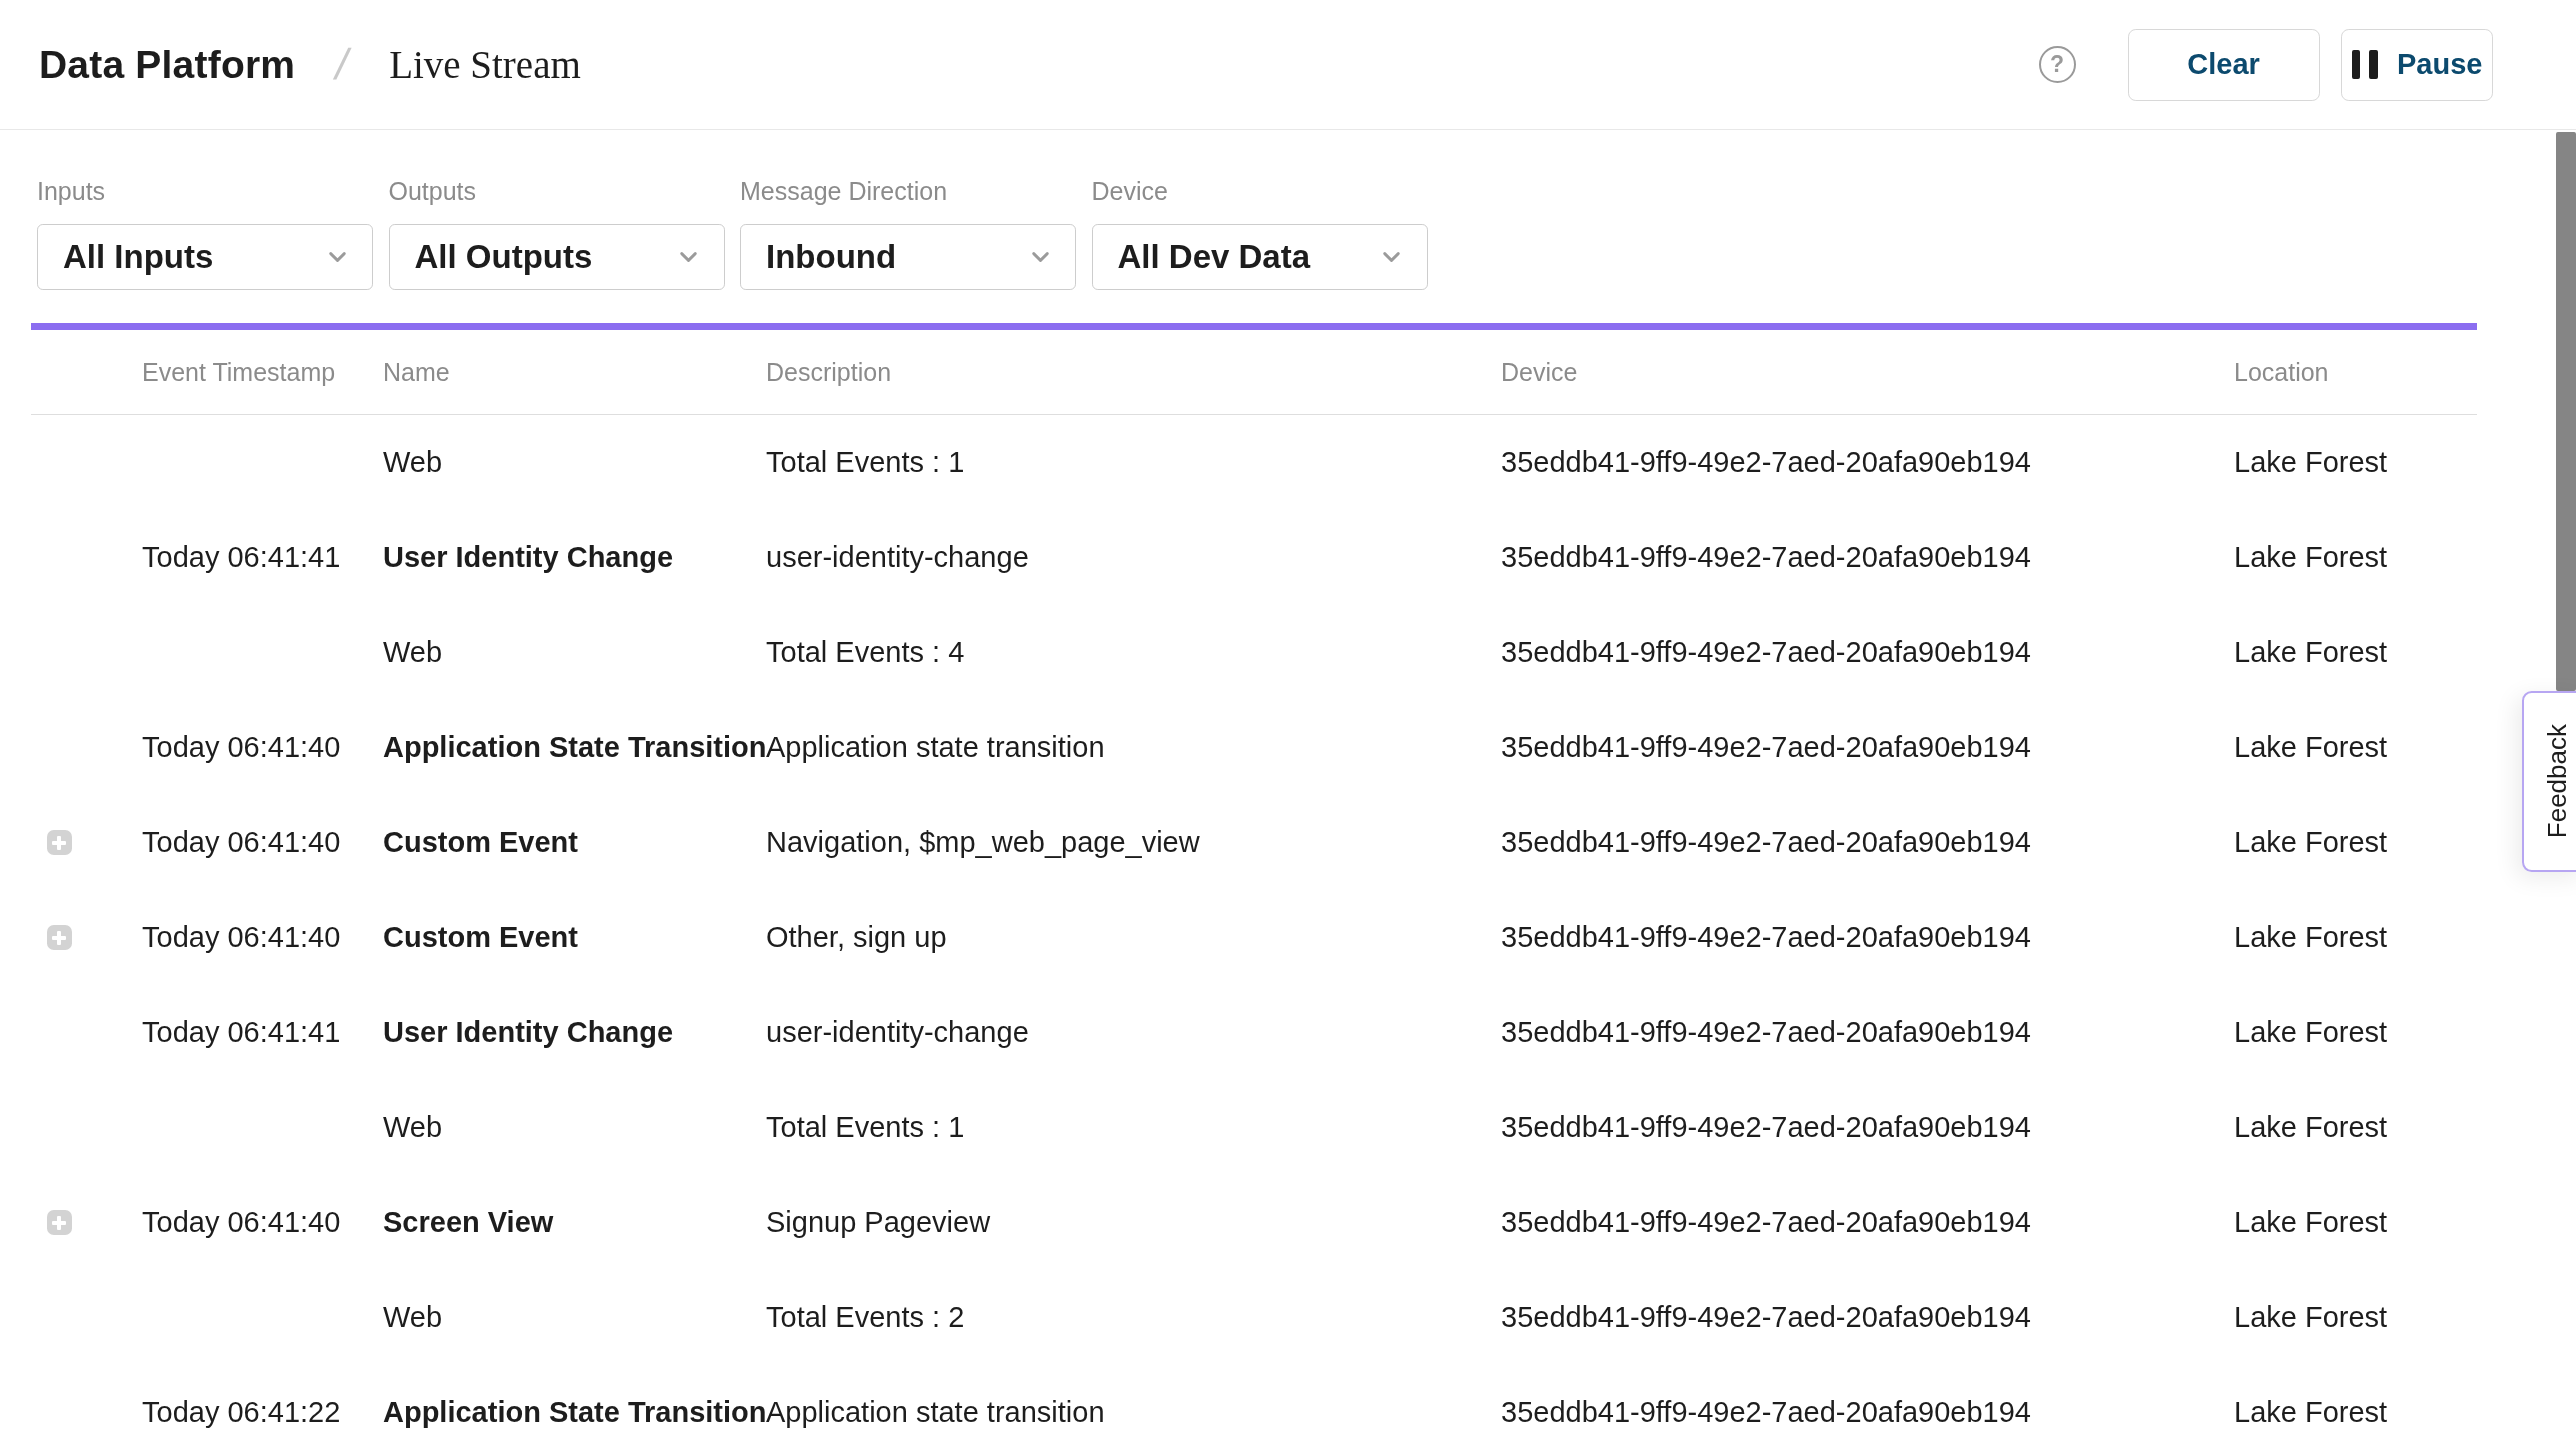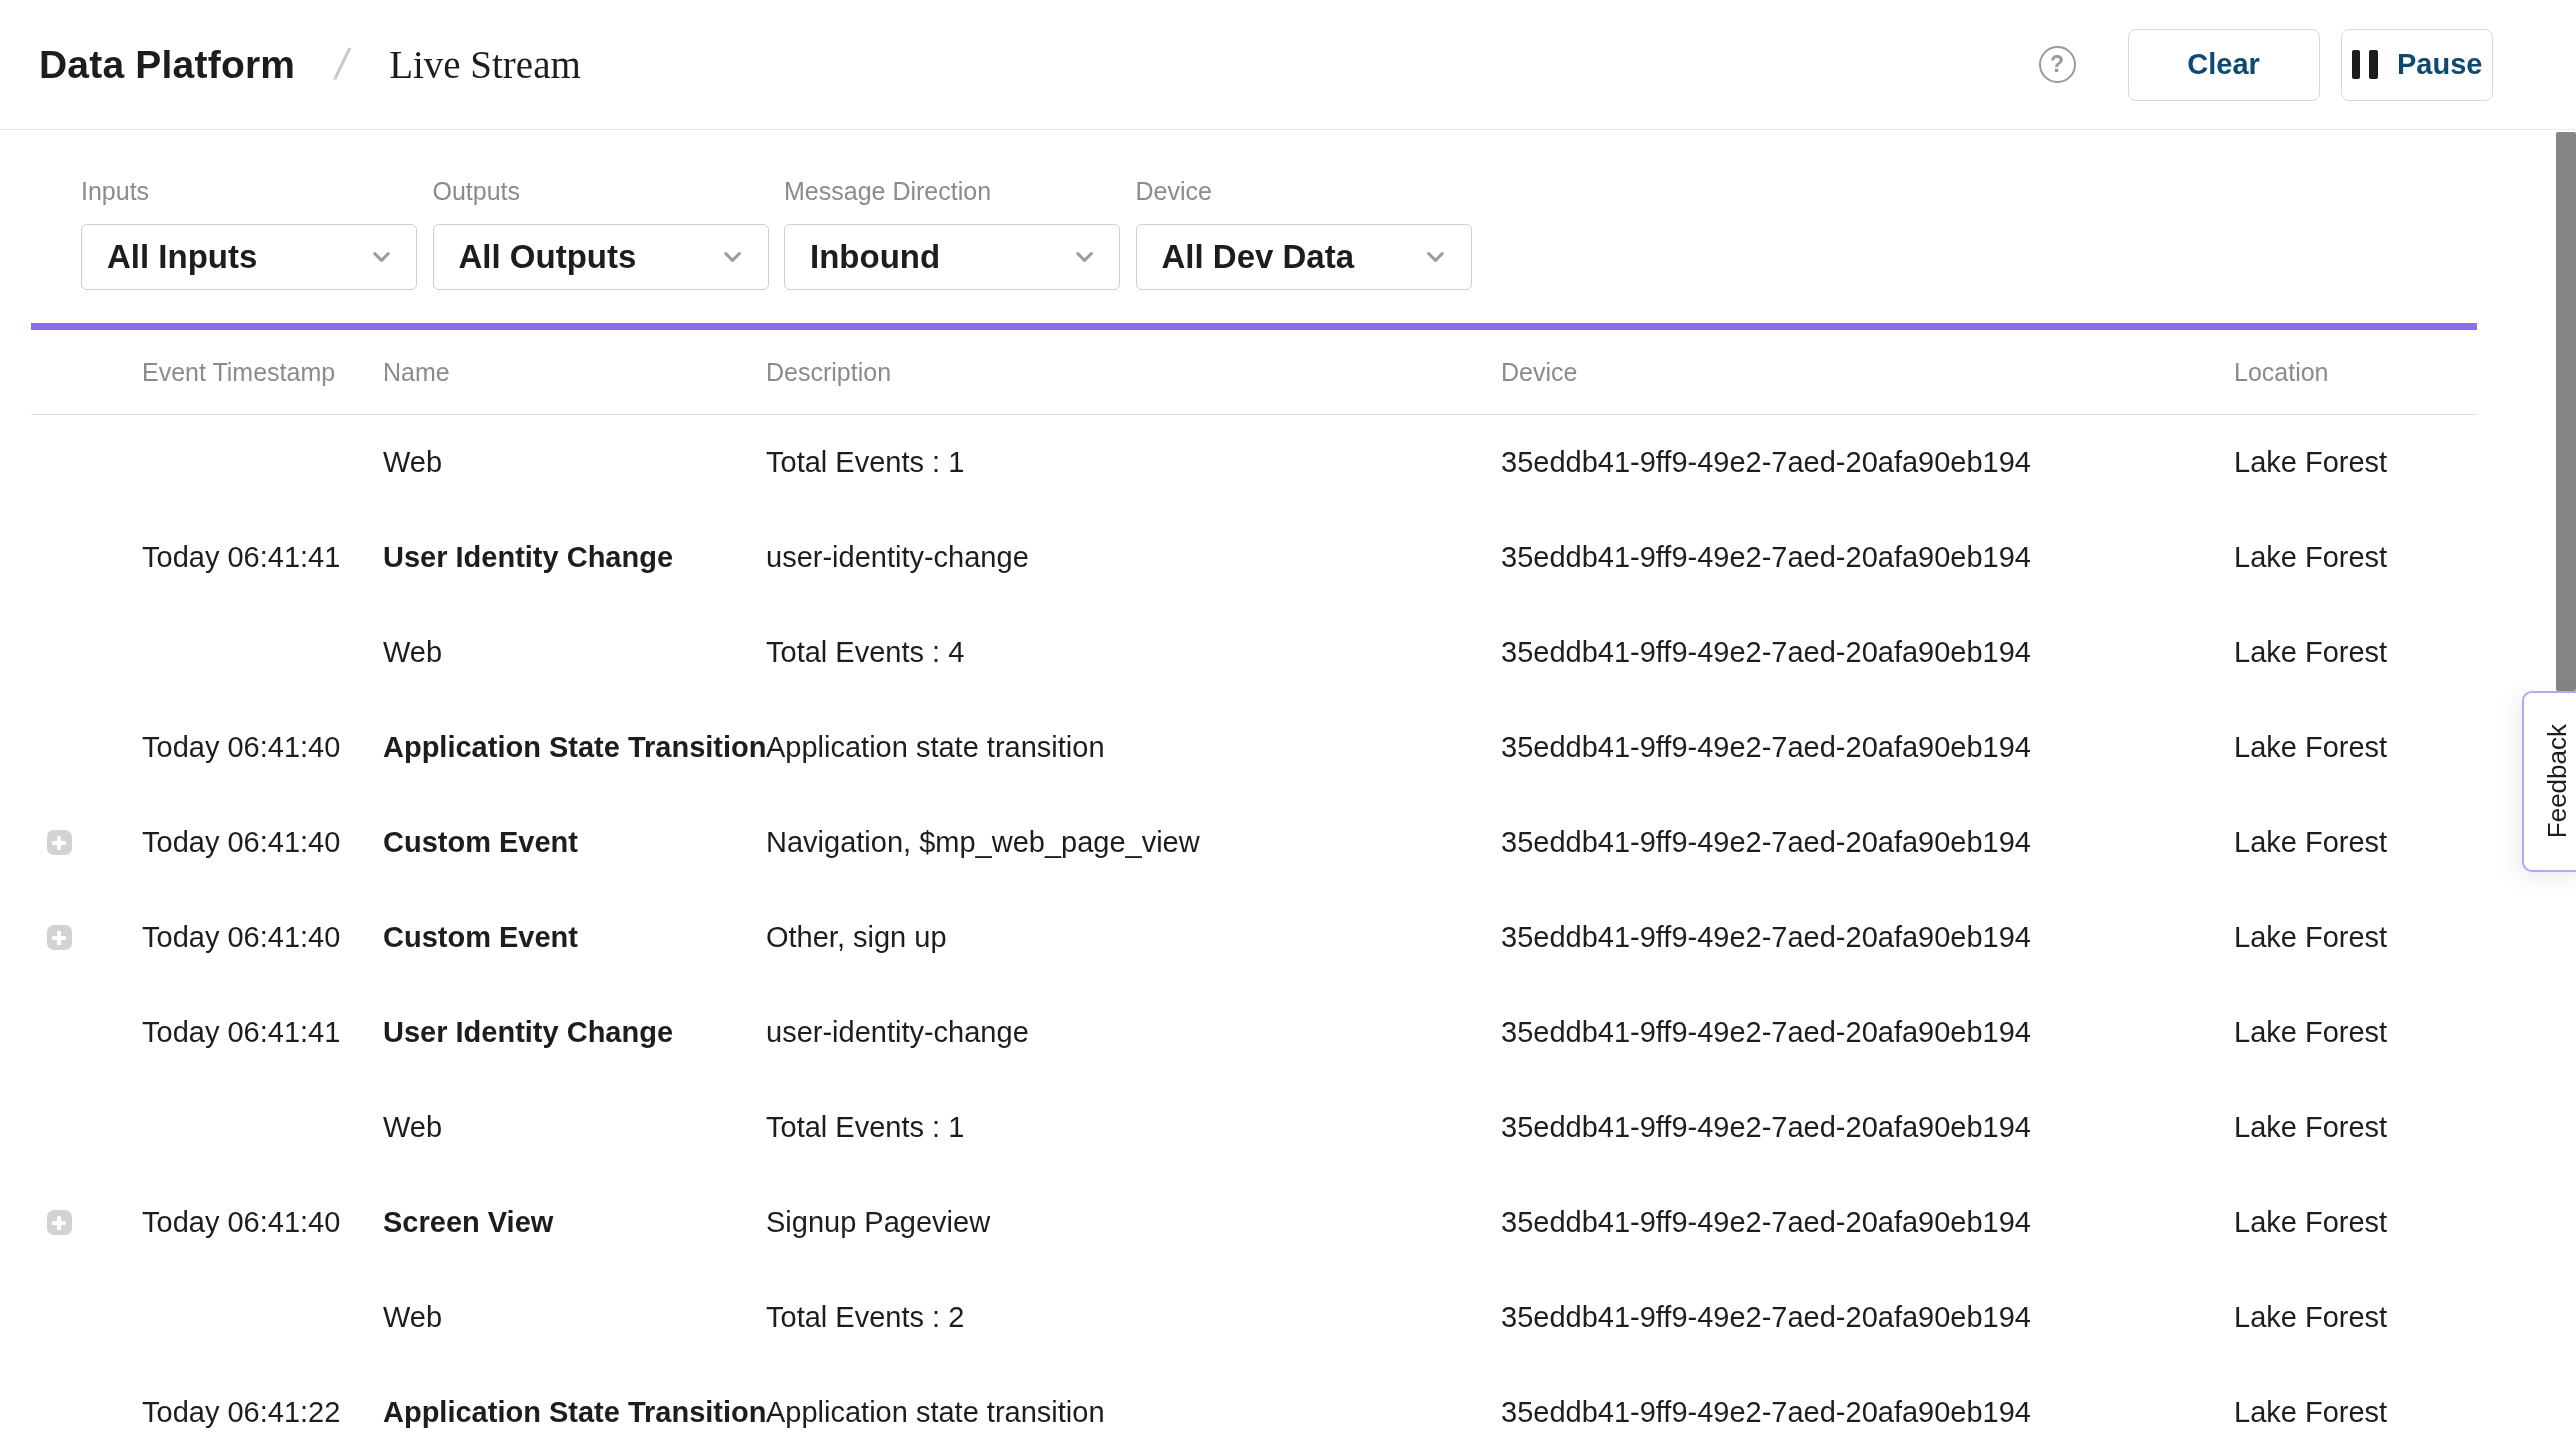--- a/index.html
+++ b/index.html
@@ -46,21 +46,20 @@
   .btn-clear { width: 192px; margin-right: 21.4px; }
   .btn-pause { width: 152px; gap: 19.4px; }
   .pause-icon { display: flex; gap: 8.7px; }
   .pause-icon span { display: block; width: 8.7px; height: 29px; background: #1d1d1d; border-radius: 1.9px; }
 
   
   .filters {
     display: flex;
     gap: 15.5px;
     padding: 47px 0 0 37px;
-    margin-left: 44px;
   }
   .filter { width: 336px; }
   .filter-label { font-size: 25px; color: #8b8b8b; margin-bottom: 17.5px; }
   .select {
     height: 66px;
     border: 1.9px solid #cdcdcd;
     border-radius: 5.8px;
     background: #fff;
     display: flex; align-items: center; justify-content: space-between;
     padding: 0 21.4px 0 25px;

